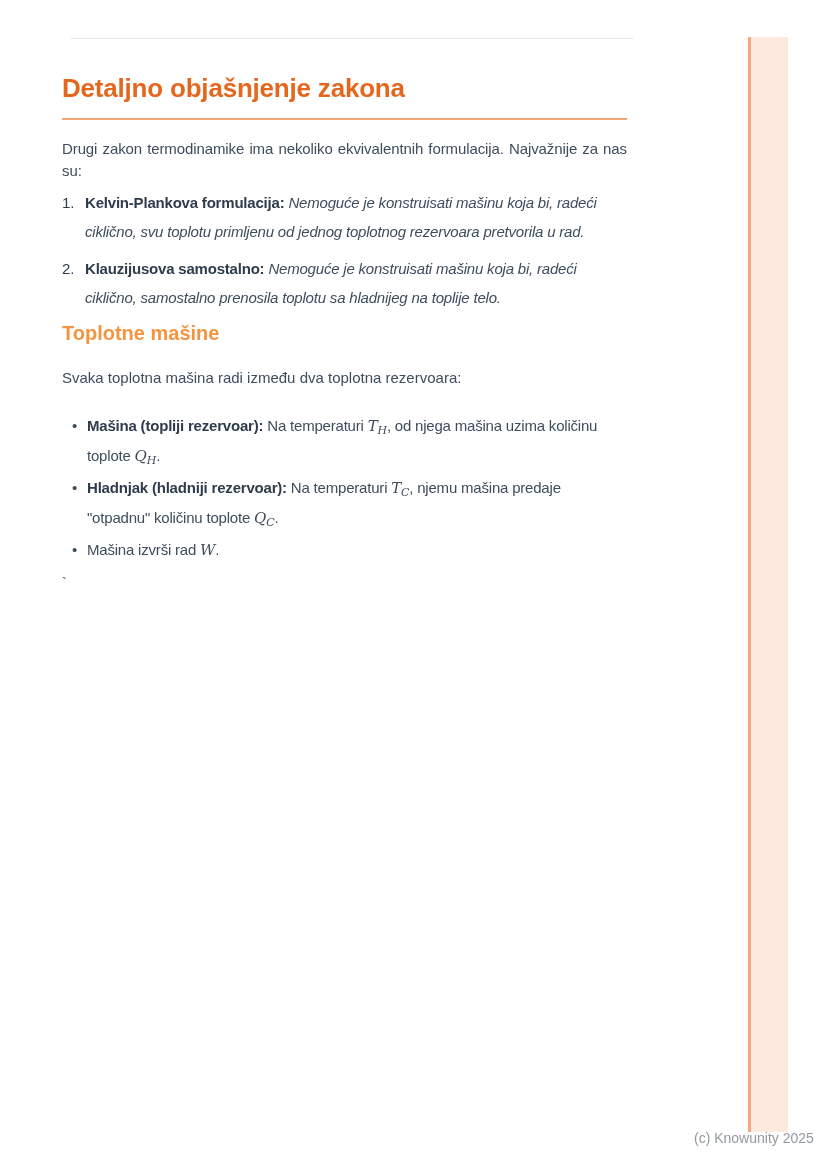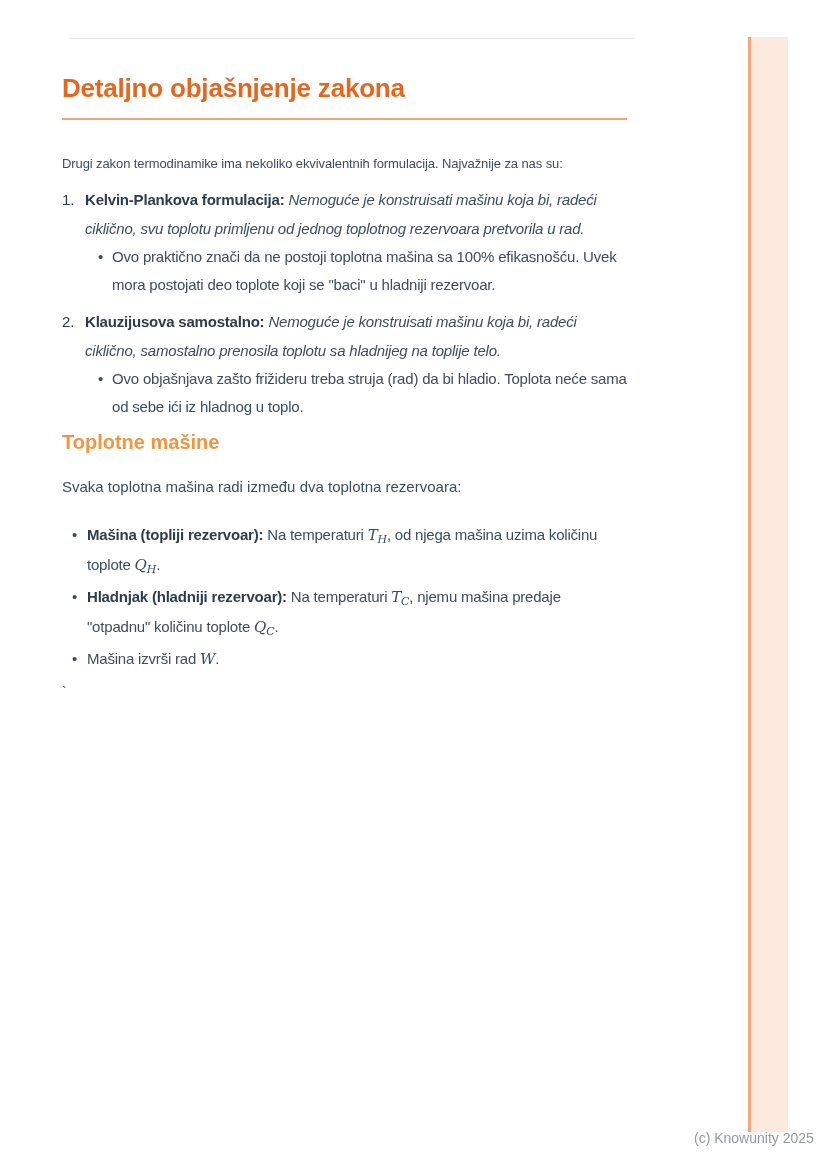--- a/index.html
+++ b/index.html
@@ -36,21 +36,21 @@
   }
   .content{
     position:absolute;left:62px;top:72px;width:565px;
   }
   h1{
     margin:0;font-size:26px;line-height:32px;font-weight:700;
     color:var(--heading-primary);letter-spacing:-0.2px;
   }
   .title-rule{height:2px;background:var(--title-underline);margin-top:14px;}
   .intro{
-    margin:28px 0 0;font-size:13px;line-height:31px;
+    margin:18px 0 0;font-size:15px;line-height:22px;
     text-align:justify;letter-spacing:-0.1px;
   }
   ol.formulations{list-style:none;margin:6px 0 0;padding:0;}
   .form-item{display:flex;margin-bottom:8px;}
   .form-num{flex:none;width:23px;font-size:15px;line-height:29px;color:var(--bold-text);font-weight:400;}
   .form-body{flex:1;min-width:0;}
   .statement{margin:0;font-size:15px;line-height:29px;letter-spacing:-0.2px;}
   .form-label{font-weight:700;color:var(--bold-text);font-style:normal;}
   .form-statement{font-style:italic;}
   .sub-bullet{display:flex;padding-left:13px;}
@@ -84,34 +84,26 @@
   <h1>Detaljno objašnjenje zakona</h1>
   <div class="title-rule"></div>
 
   <p class="intro">Drugi zakon termodinamike ima nekoliko ekvivalentnih formulacija. Najvažnije za nas su:</p>
 
   <ol class="formulations">
     <li class="form-item">
       <span class="form-num">1.</span>
       <div class="form-body">
         <p class="statement"><strong class="form-label">Kelvin-Plankova formulacija:</strong><em class="form-statement"> Nemoguće je konstruisati mašinu koja bi, radeći ciklično, svu toplotu primljenu od jednog toplotnog rezervoara pretvorila u rad.</em></p>
-        <div class="sub-bullet">
-          <span class="sub-marker"></span>
-          <p class="sub-note">Ovo praktično znači da ne postoji toplotna mašina sa 100% efikasnošću. Uvek mora postojati deo toplote koji se "baci" u hladniji rezervoar.</p>
-        </div>
       </div>
     </li>
     <li class="form-item">
       <span class="form-num">2.</span>
       <div class="form-body">
         <p class="statement"><strong class="form-label">Klauzijusova samostalno:</strong><em class="form-statement"> Nemoguće je konstruisati mašinu koja bi, radeći ciklično, samostalno prenosila toplotu sa hladnijeg na toplije telo.</em></p>
-        <div class="sub-bullet">
-          <span class="sub-marker"></span>
-          <p class="sub-note">Ovo objašnjava zašto frižideru treba struja (rad) da bi hladio. Toplota neće sama od sebe ići iz hladnog u toplo.</p>
-        </div>
       </div>
     </li>
   </ol>
 
   <h2>Toplotne mašine</h2>
 
   <p class="heat-intro">Svaka toplotna mašina radi između dva toplotna rezervoara:</p>
 
   <ul class="heat-list">
     <li class="heat-item">

